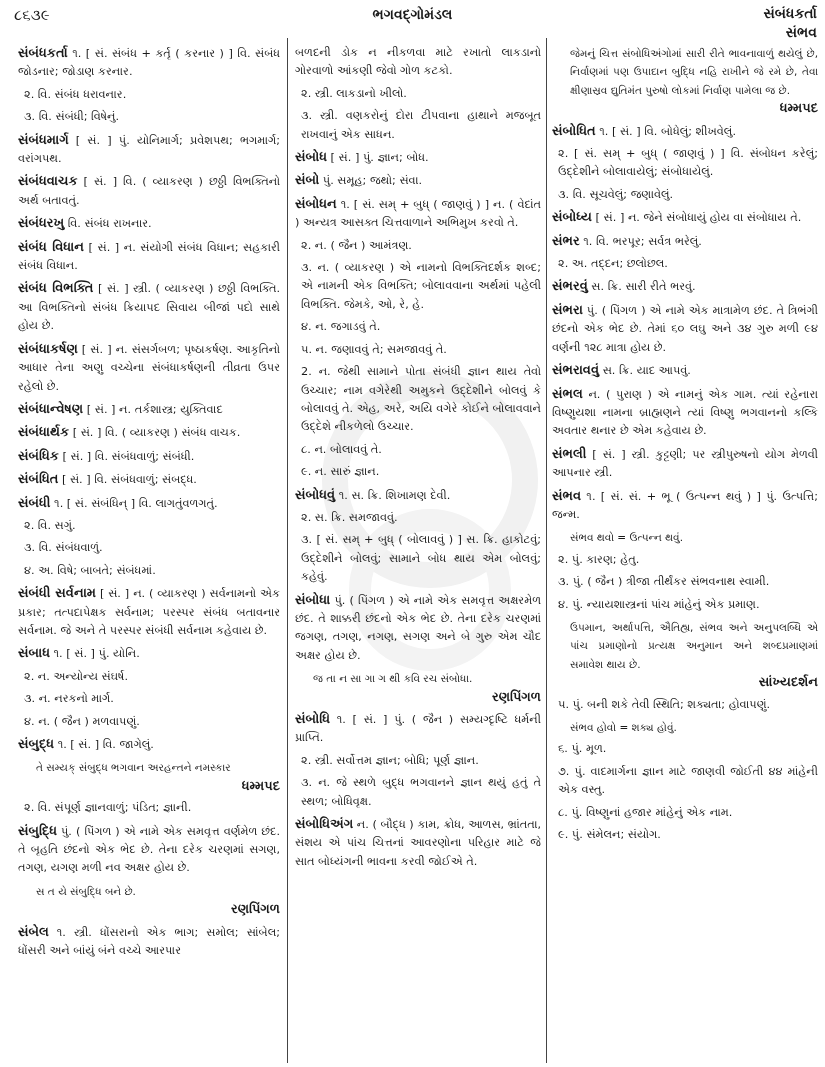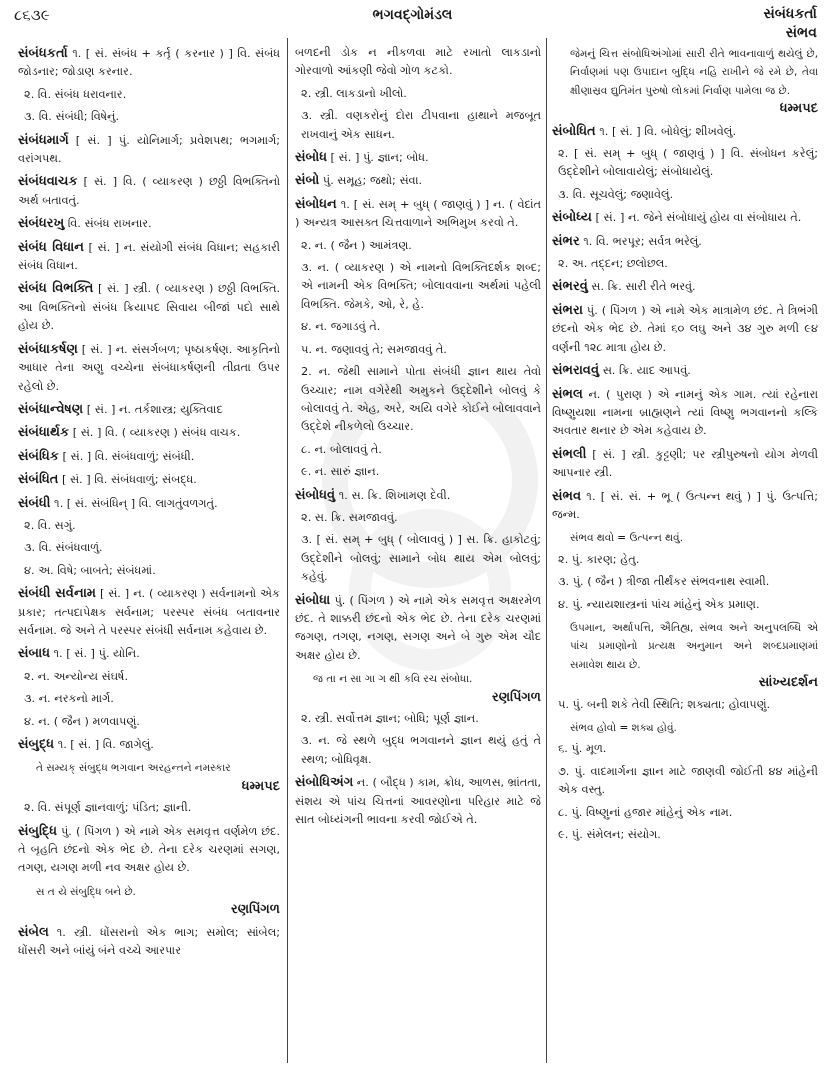--- a/index.html
+++ b/index.html
@@ -90,20 +90,21 @@
     <div class="entry sub">૮. ન. બોલાવવું તે.</div>
     <div class="entry sub">૯. ન. સારું જ્ઞાન.</div>
     <div class="entry"><span class="hw">સંબોધવું</span><span> ૧. સ. ક્રિ. શિખામણ દેવી.</span></div>
     <div class="entry sub">૨. સ. ક્રિ. સમજાવવું.</div>
     <div class="entry sub">૩. [ સં. સમ્ + બુધ્ ( બોલાવવું ) ] સ. ક્રિ. હાકોટવું; ઉદ્દેશીને બોલવું; સામાને બોધ થાય એમ બોલવું; કહેવું.</div>
     <div class="entry"><span class="hw">સંબોધા</span><span> પું. ( પિંગળ ) એ નામે એક સમવૃત્ત અક્ષરમેળ છંદ. તે શાક્કરી છંદનો એક ભેદ છે. તેના દરેક ચરણમાં જગણ, તગણ, નગણ, સગણ અને બે ગુરુ એમ ચૌદ અક્ષર હોય છે.</span></div>
     <div class="entry">
       <div class="quote">જ તા ન સા ગા ગ થી કવિ રચ સંબોધા.</div>
       <div class="src">રણપિંગળ</div>
     </div>
+    <div class="entry"><span class="hw">સંબોધિ</span><span> ૧. [ સં. ] પું. ( જૈન ) સમ્યગ્દૃષ્ટિ ધર્મની પ્રાપ્તિ.</span></div>
     <div class="entry sub">૨. સ્ત્રી. સર્વોત્તમ જ્ઞાન; બોધિ; પૂર્ણ જ્ઞાન.</div>
     <div class="entry sub">૩. ન. જે સ્થળે બુદ્ધ ભગવાનને જ્ઞાન થયું હતું તે સ્થળ; બોધિવૃક્ષ.</div>
     <div class="entry"><span class="hw">સંબોધિઅંગ</span><span> ન. ( બૌદ્ધ ) કામ, ક્રોધ, આળસ, ભ્રાંતતા, સંશય એ પાંચ ચિત્તનાં આવરણોના પરિહાર માટે જે સાત બોધ્યંગની ભાવના કરવી જોઈએ તે.</span></div>
   </div>
 <div class="col c3">
     <div class="entry">
       <div class="quote">જેમનું ચિત્ત સંબોધિઅંગોમાં સારી રીતે ભાવનાવાળું થયેલું છે, નિર્વાણમાં પણ ઉપાદાન બુદ્ધિ નહિ રાખીને જે રમે છે, તેવા ક્ષીણાસ્રવ દ્યુતિમંત પુરુષો લોકમાં નિર્વાણ પામેલા જ છે.</div>
       <div class="src">ધમ્મપદ</div>
     </div>
     <div class="entry"><span class="hw">સંબોધિત</span><span> ૧. [ સં. ] વિ. બોધેલું; શીખવેલું.</span></div>

